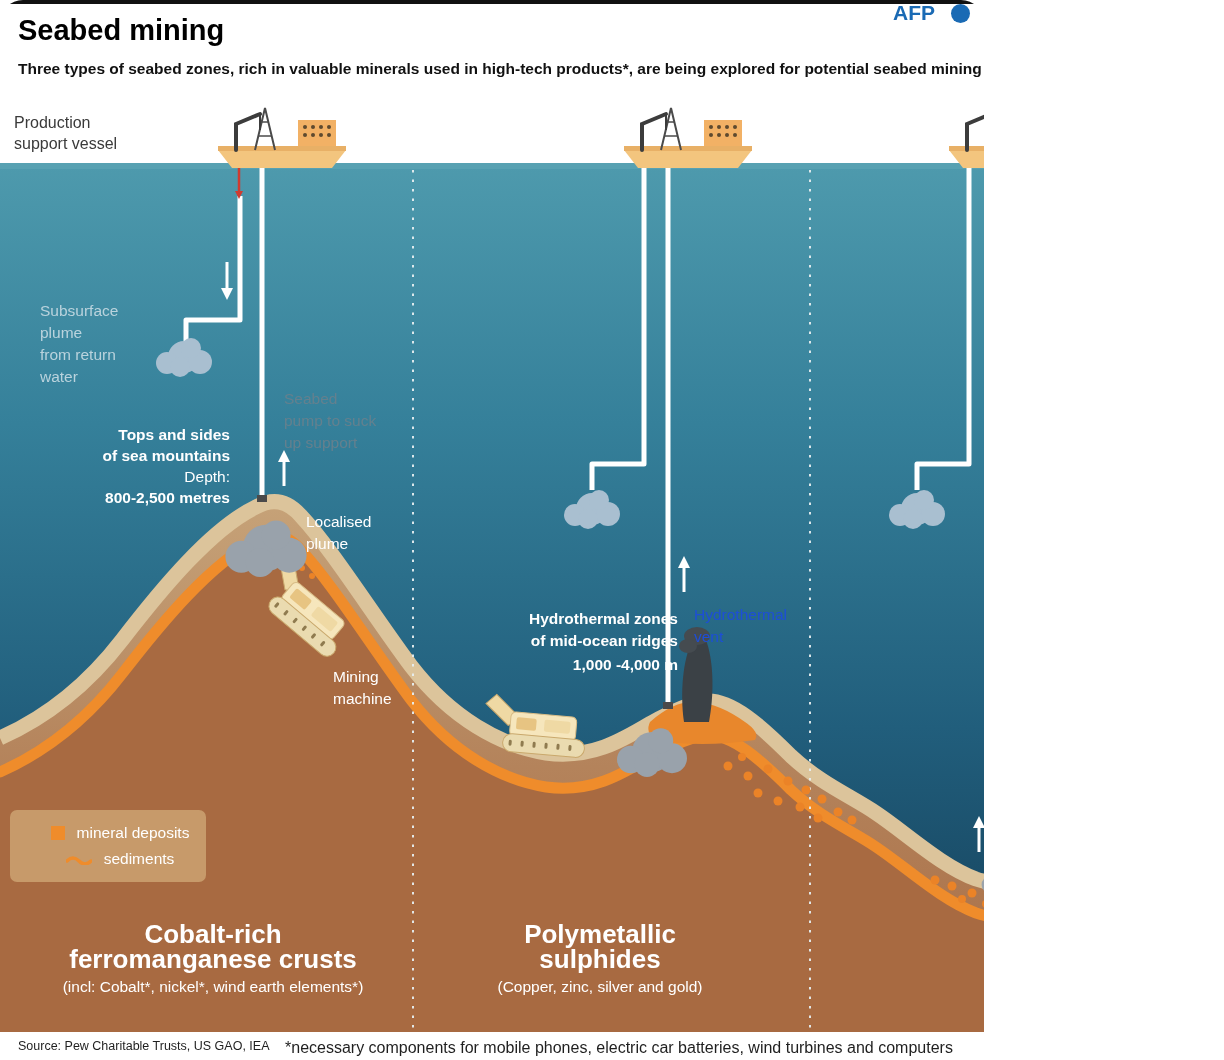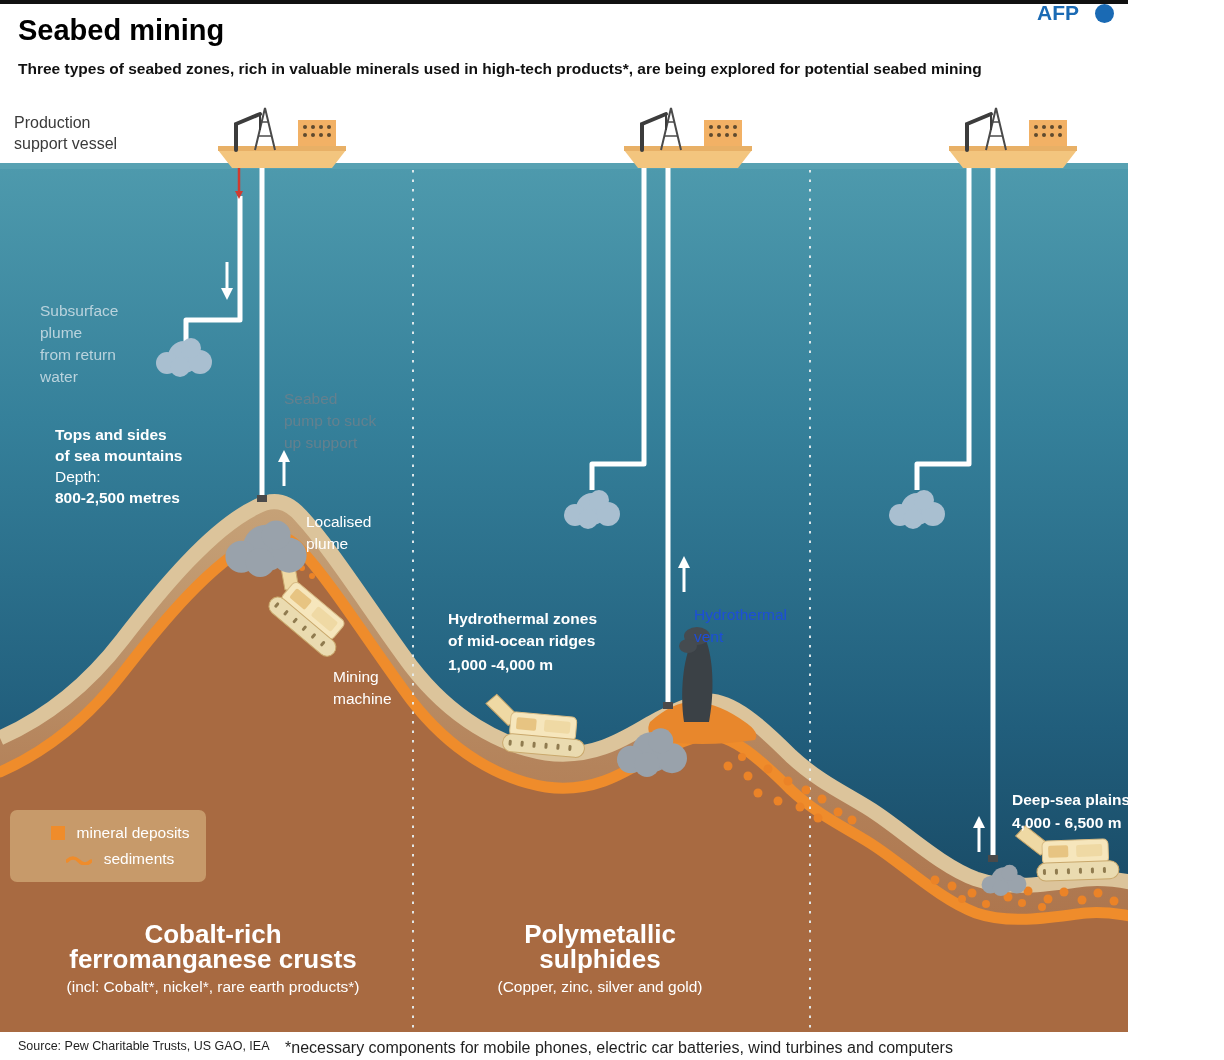--- a/index.html
+++ b/index.html
@@ -1,23 +1,23 @@
 <!DOCTYPE html>
 <html><head>
 <meta charset="utf-8">
 <style>
   html,body{margin:0;padding:0;}
-  #canvas{position:relative;width:1128px;height:1060px;background:#ffffff;overflow:hidden;
-          font-family:"Liberation Sans",sans-serif;}
+  #canvas{position:relative;width:984px;height:1060px;background:#ffffff;overflow:hidden;
+          font-family:"Liberation Sans",sans-serif;border-radius:23px;}
   .toprule{position:absolute;left:0;top:0;width:1224px;height:4px;background:#111;}
   .title{position:absolute;left:18px;top:14px;font-size:29px;font-weight:800;color:#000;}
   .subtitle{position:absolute;left:18px;top:60px;font-size:15.5px;font-weight:bold;color:#111;width:1180px;}
   svg.scene{position:absolute;left:0;top:0;}
   .lbl{position:absolute;white-space:pre-line;font-size:15.5px;line-height:21px;}
-  .lbl.center{text-align:left;}
+  .lbl.center{text-align:right;}
   .lbl.bold{font-weight:bold;}
   .lbl.white{color:#fff;}
   .lbl.dark{color:#3a3a3a;}
   .lbl.lightblue{color:#bad3dd;}
   .lbl.muted{color:#64808e;}
   .lbl.ventgray{color:#1d4ed8;}
   .legend{position:absolute;left:10px;top:810px;width:196px;background:rgba(203,160,112,0.88);
           border-radius:7px;padding:10px 0 10px 0;}
   .legend-row{display:flex;align-items:center;gap:12px;padding:4px 0 4px 24px;color:#fff;font-size:15.5px;justify-content:center;}
   .legend-swatch{width:14px;height:14px;background:#ef8c2b;flex:0 0 auto;}
@@ -234,21 +234,21 @@
       <svg class="legend-wave" viewBox="0 0 26 12">
         <path d="M1,8 Q7,2 13,8 T25,8" fill="none" stroke="#EF8C2B" stroke-width="3.5" stroke-linecap="round"></path>
       </svg>
       <span>sediments</span>
     </div>
   </div>
 
   <div class="zone-label" style="left:18px;top:922px;width:390px;">
     <div class="zone-title">Cobalt-rich
 ferromanganese crusts</div>
-    <div class="zone-sub">(incl: Cobalt*,  nickel*, rare earth products*)</div>
+    <div class="zone-sub">(incl: Cobalt*,  nickel*, wind earth elements*)</div>
   </div>
   <div class="zone-label" style="left:425px;top:922px;width:350px;">
     <div class="zone-title">Polymetallic
 sulphides</div>
     <div class="zone-sub">(Copper, zinc, silver and gold)</div>
   </div>
 
   <div class="footer">
     <div class="footer-source">Source: Pew Charitable Trusts, US GAO, IEA</div>
     <div class="footer-note">*necessary components for mobile phones, electric car batteries, wind turbines and computers</div>

